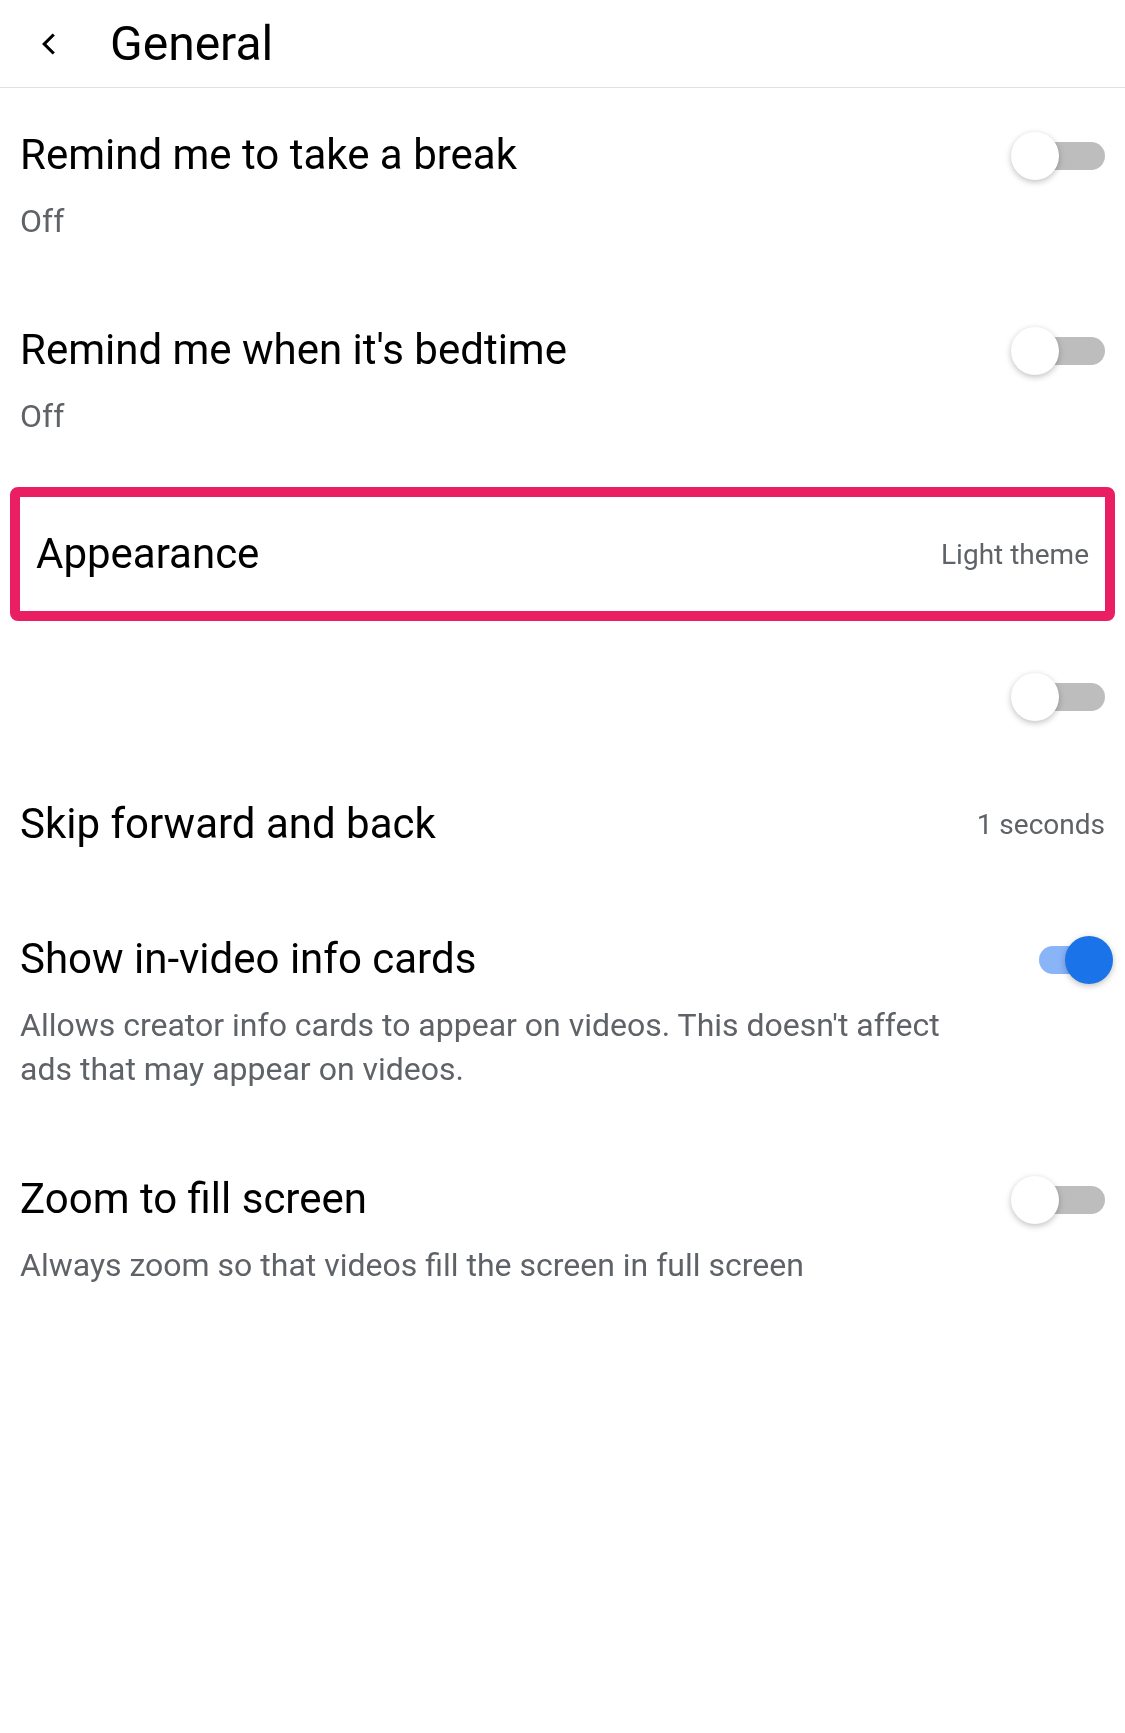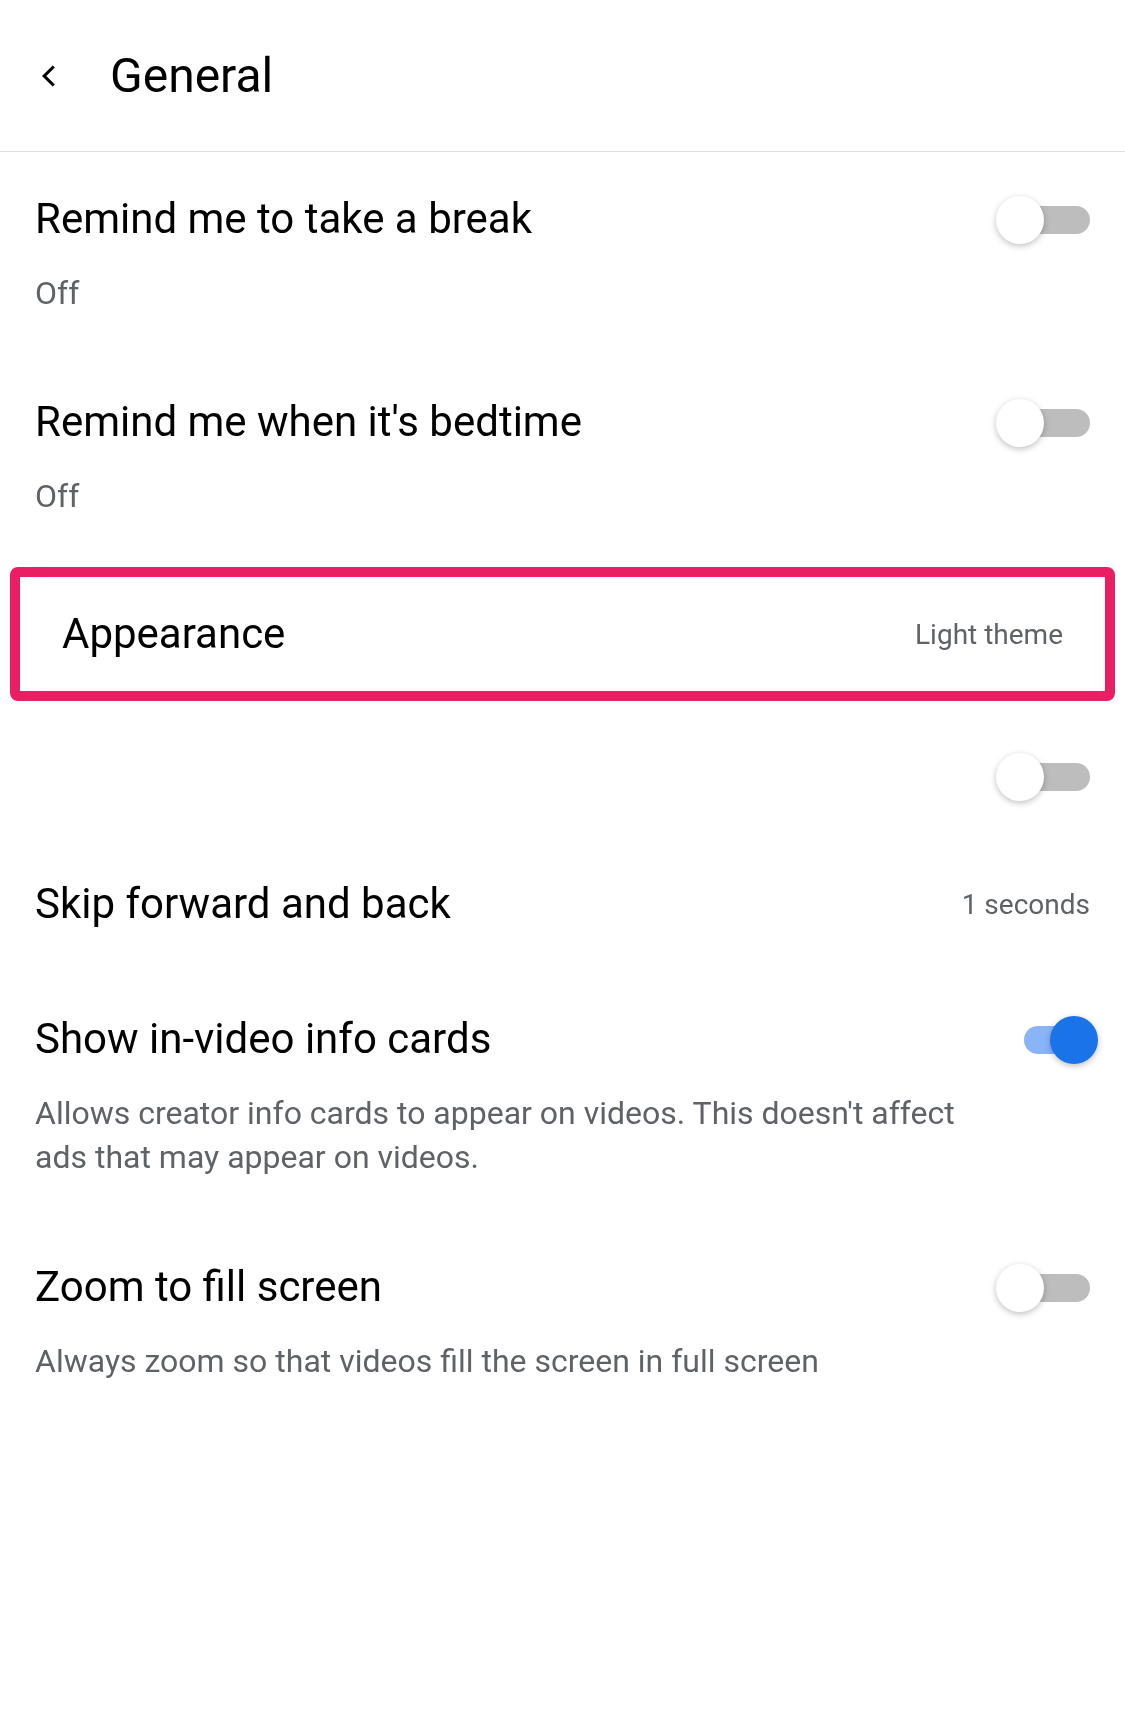--- a/index.html
+++ b/index.html
@@ -12,58 +12,58 @@
       background: #ffffff;
       width: 1125px;
       height: 1733px;
       overflow: hidden;
     }
     .header {
       display: flex;
       align-items: center;
       padding: 24px 30px;
       border-bottom: 1px solid #e0e0e0;
-      height: 152px;
+      height: 88px;
     }
     .back-icon {
       width: 38px;
       height: 38px;
       margin-right: 42px;
       display: flex;
       align-items: center;
       justify-content: center;
     }
     .page-title {
       font-size: 48px;
       font-weight: 400;
       color: #000000;
     }
     .content {
       padding: 0;
     }
     .setting-row {
-      padding: 40px 35px;
+      padding: 40px 20px;
       display: flex;
       align-items: flex-start;
       justify-content: space-between;
     }
     .setting-text {
       flex: 1;
       padding-right: 20px;
     }
     .setting-title {
       font-size: 42px;
       font-weight: 400;
       color: #000000;
       line-height: 1.3;
     }
     .setting-subtitle {
       font-size: 32px;
       color: #5f6368;
-      margin-top: 24px;
+      margin-top: 16px;
       line-height: 1.4;
     }
     .setting-value {
       font-size: 28px;
       color: #5f6368;
       white-space: nowrap;
       align-self: center;
     }
     .toggle {
       position: relative;
@@ -96,21 +96,21 @@
     }
     .toggle.on .toggle-thumb {
       background: #1a73e8;
       left: auto;
       right: -8px;
     }
     .highlighted {
       border: 10px solid #e91e63;
       border-radius: 8px;
       margin: 8px 10px;
-      padding: 30px 42px;
+      padding: 30px 16px;
     }
     .appearance-row {
       display: flex;
       align-items: center;
       justify-content: space-between;
     }
   </style>
 </head>
 <body>
 

